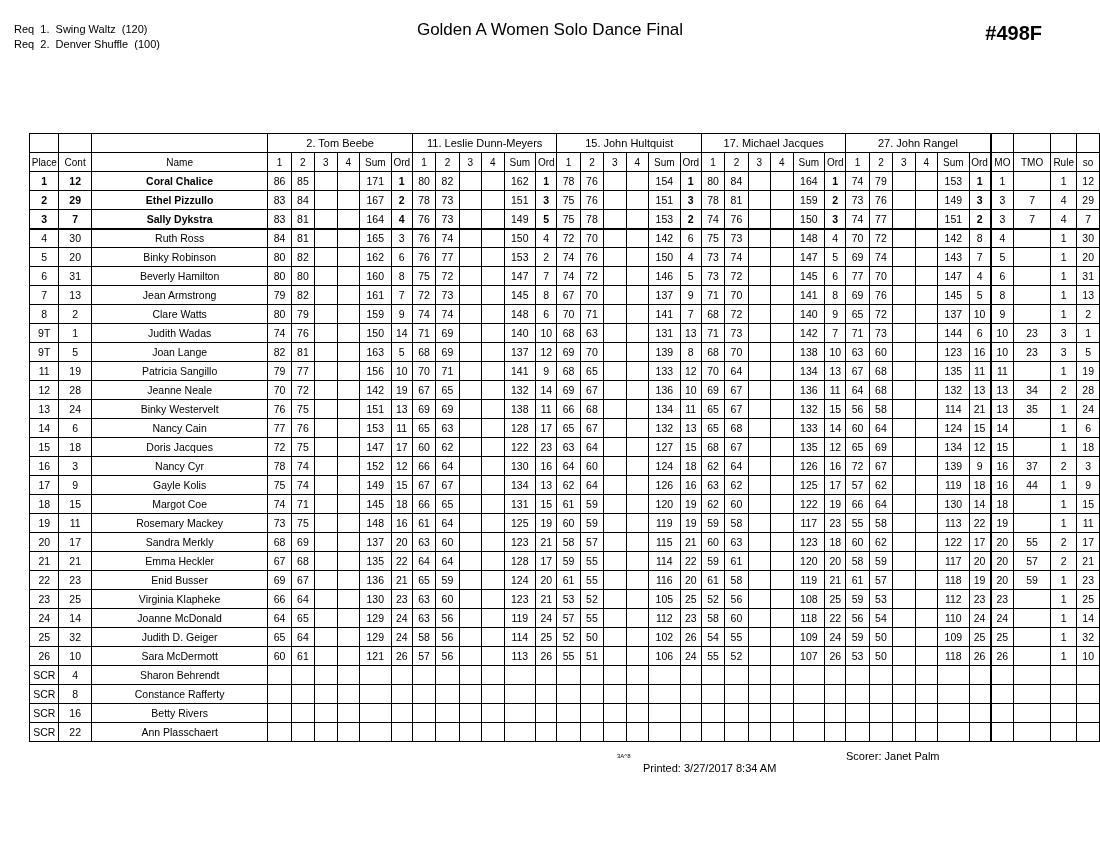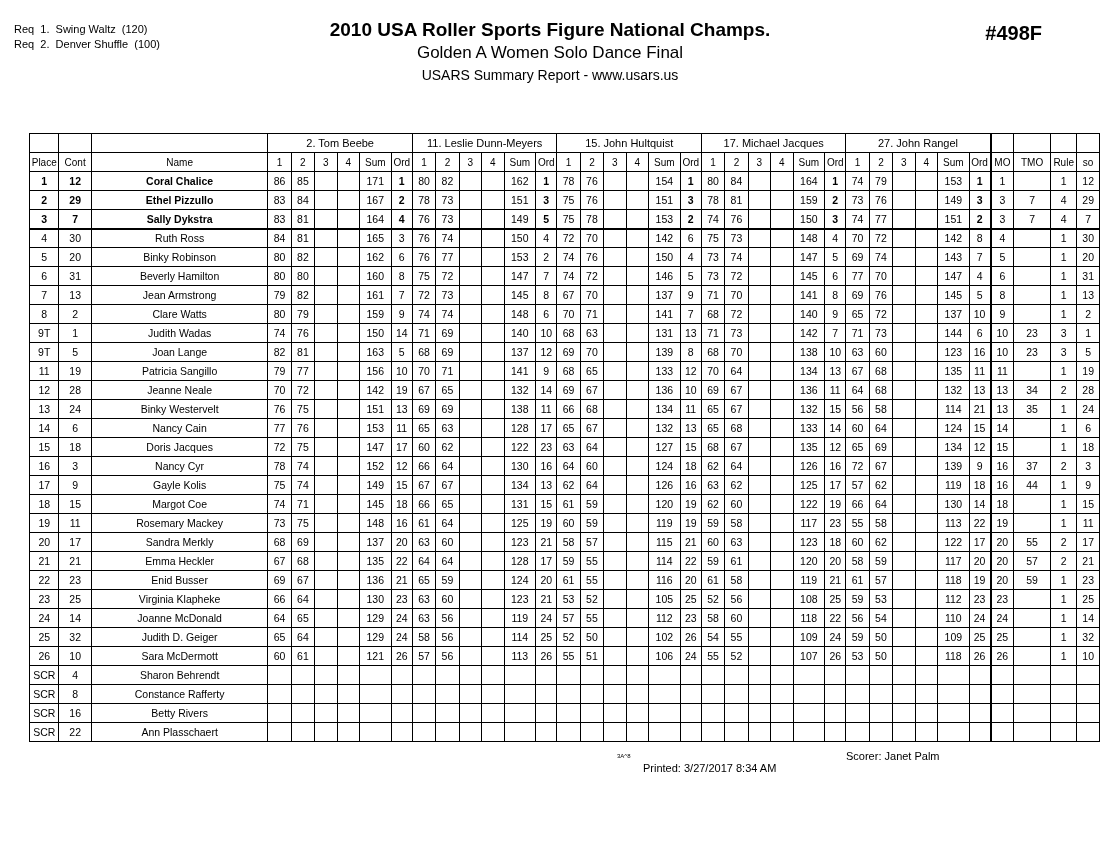--- a/index.html
+++ b/index.html
@@ -150,23 +150,21 @@
 <body>
 
 <div class="page">
 
   <div class="reqs">
     <div>Req  1.  Swing Waltz  (120)</div>
     <div>Req  2.  Denver Shuffle  (100)</div>
   </div>
 
   <div class="header">
-    <div class="h-title">2010 USA Roller Sports Figure National Champs.</div>
     <div class="h-title2">Golden A Women Solo Dance Final</div>
-    <div class="h-sub2">USARS Summary Report - www.usars.us</div>
   </div>
 
   <div class="eventcode">#498F</div>
 
   <div class="tablewrap">
     <table class="grid">
       <tbody id="tbody">
           <tr>
             <td class="noborder w-place"></td>
             <td class="noborder w-cont"></td>

